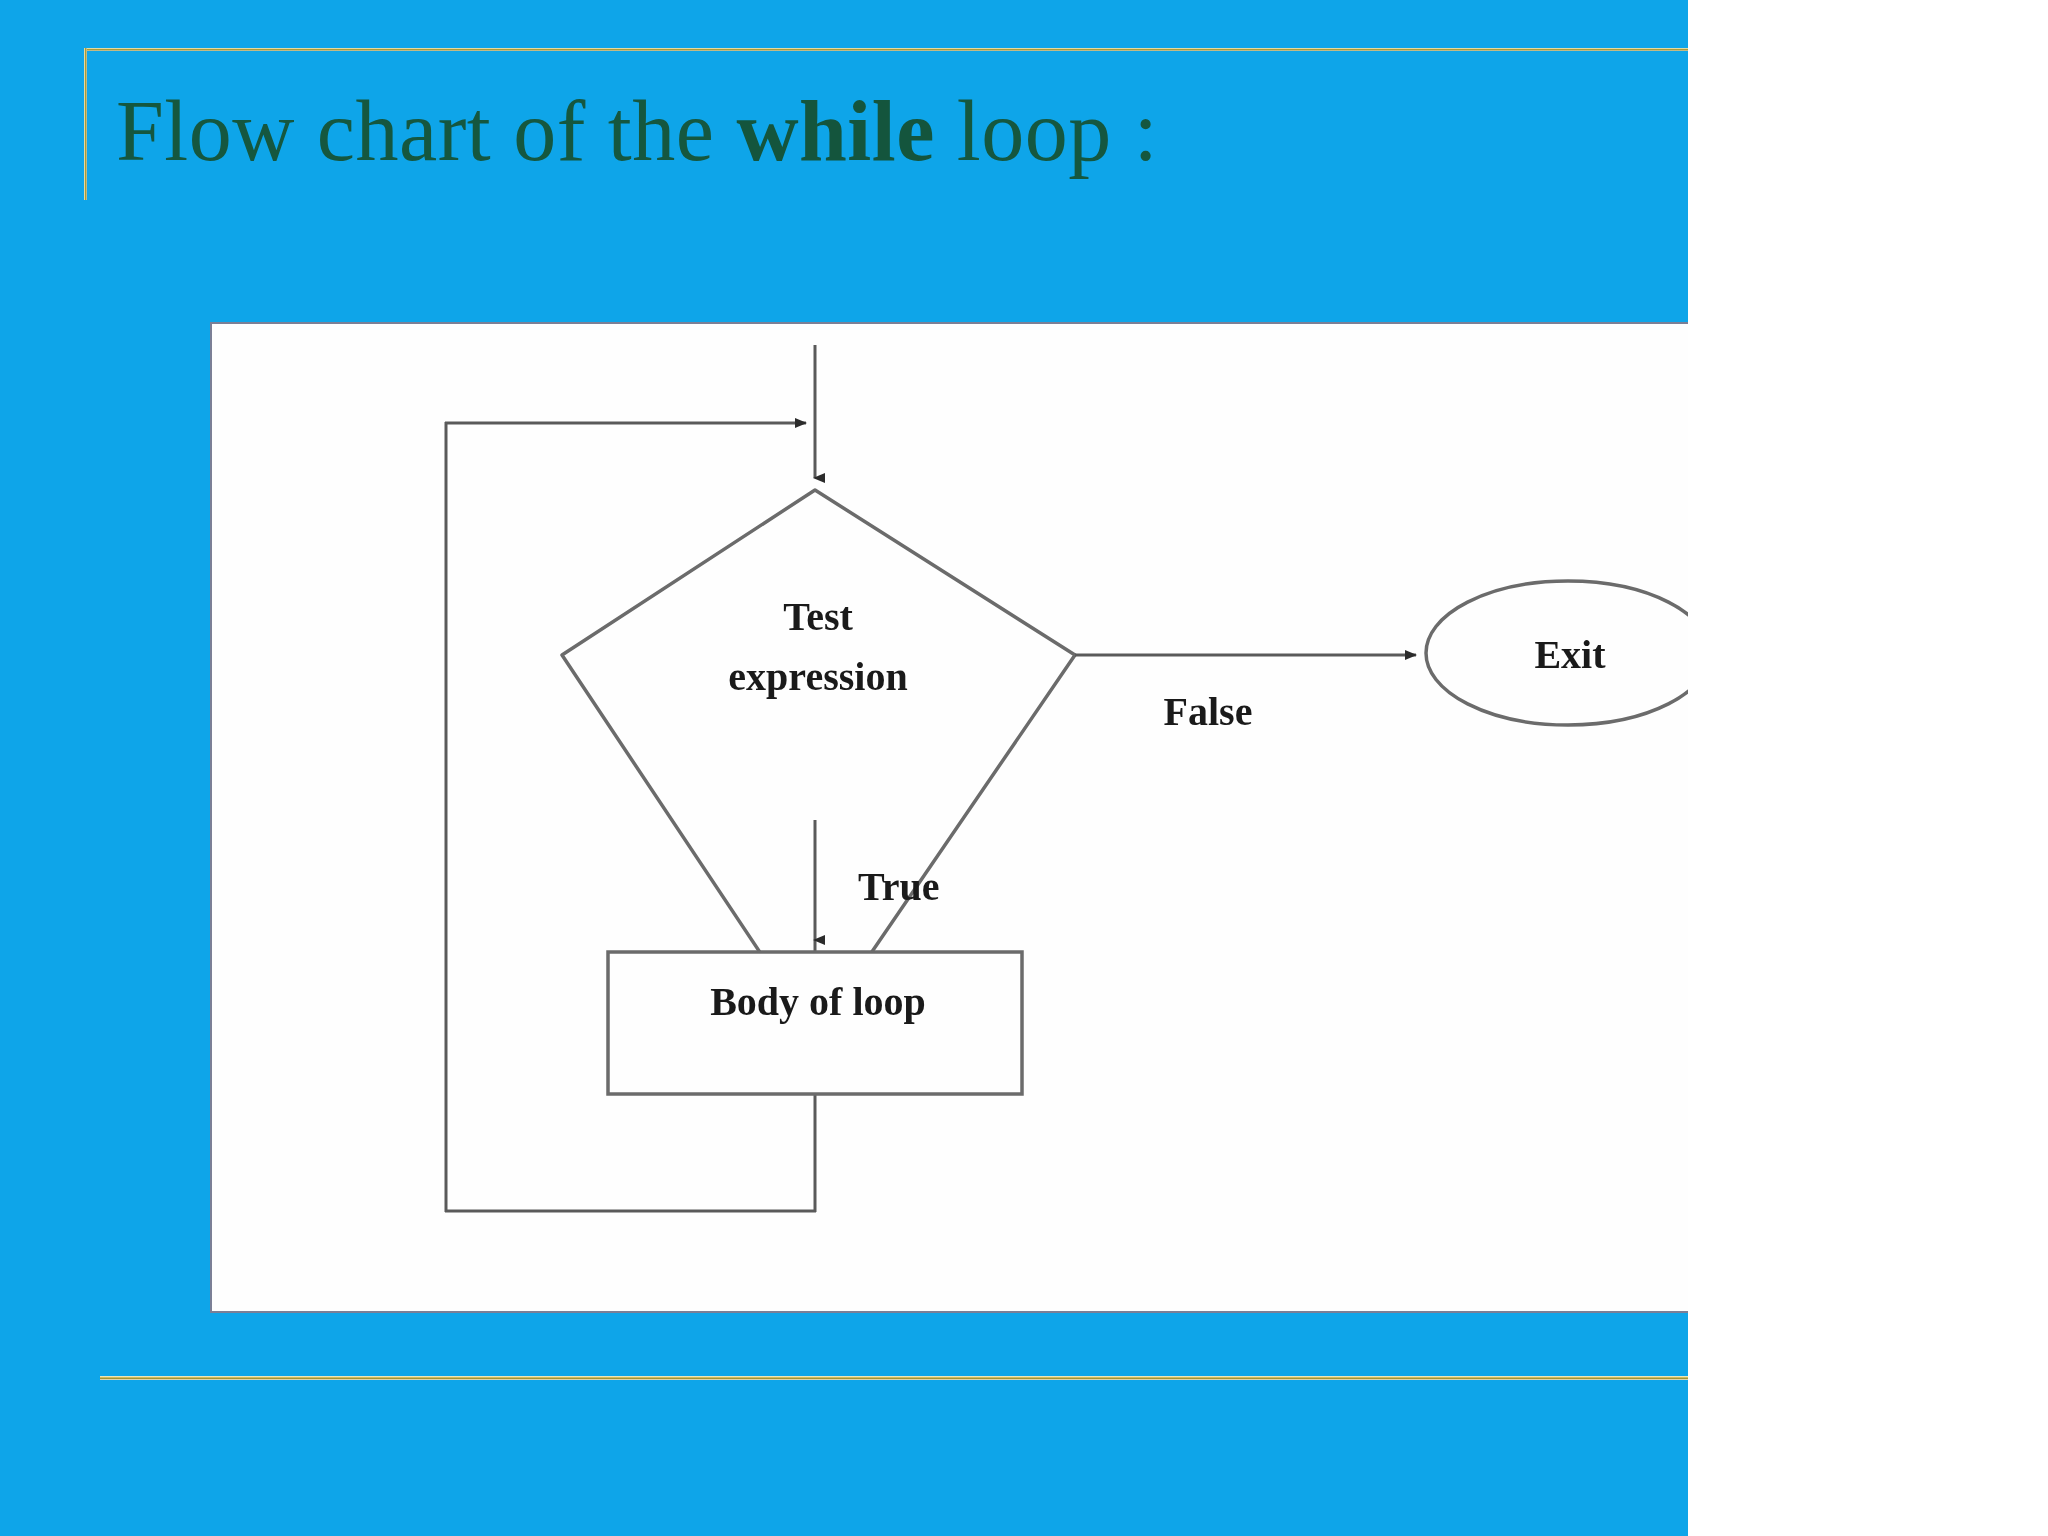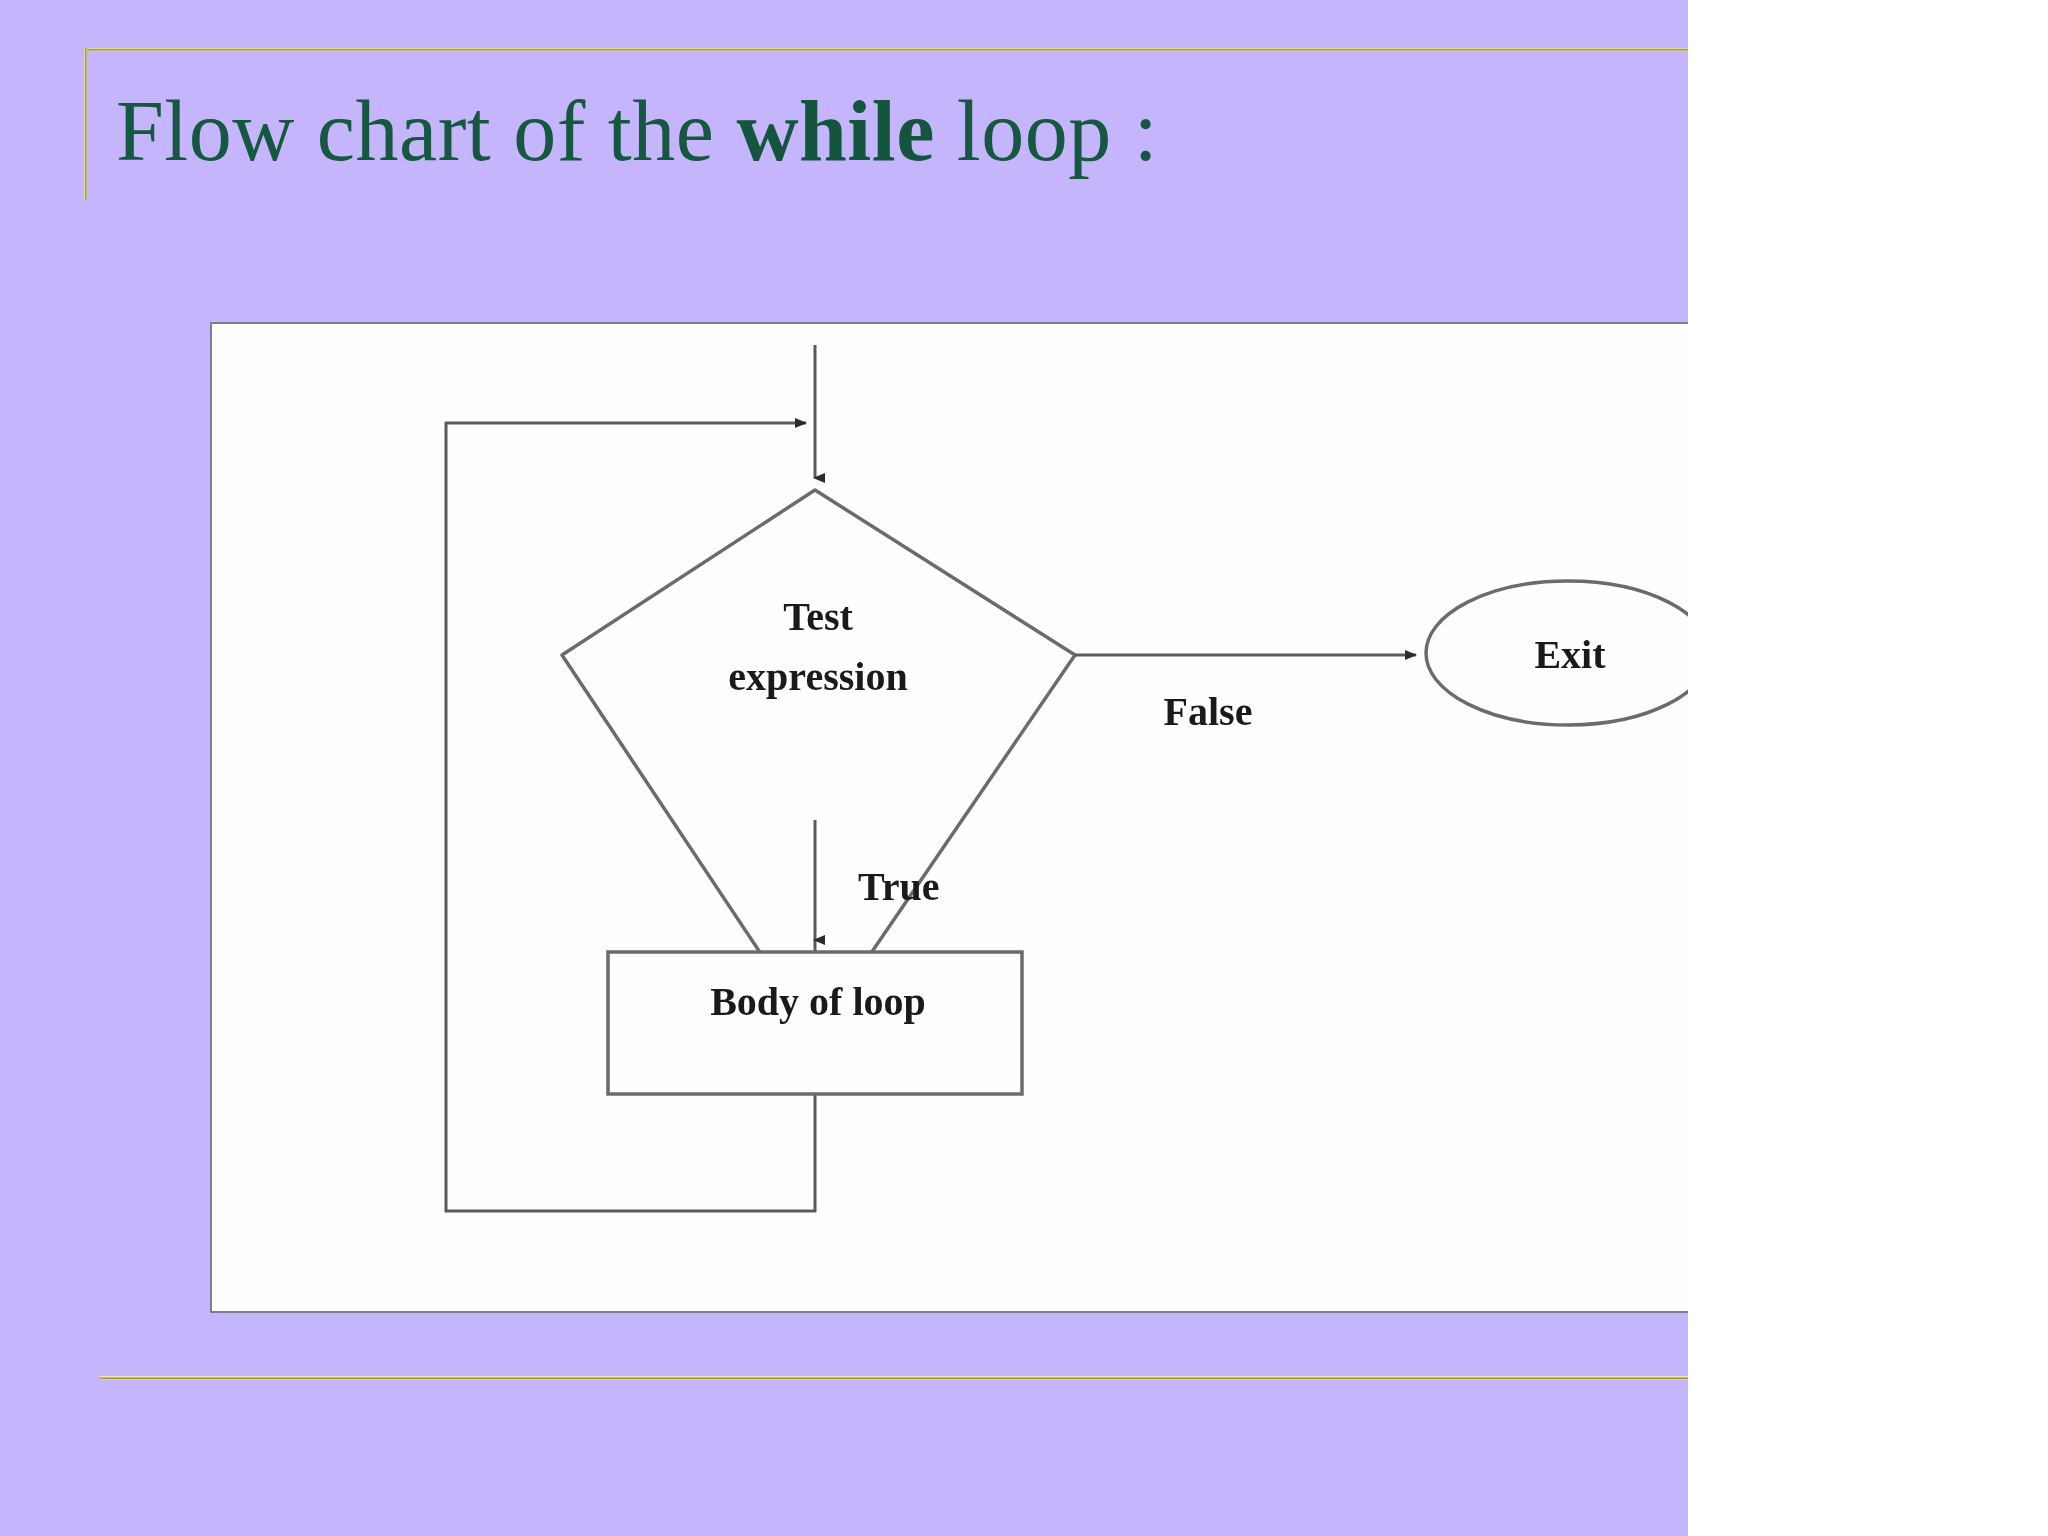--- a/index.html
+++ b/index.html
@@ -5,21 +5,21 @@
 <style>
   html, body {
     margin: 0;
     padding: 0;
     background: #ffffff;
   }
   #slide {
     position: relative;
     width: 1688px;
     height: 1536px;
-    background: #c4b5fd;
+    background: #0ea5e9;
     overflow: hidden;
     font-family: "Liberation Serif", "DejaVu Serif", serif;
   }
 
   
   .gold-top-rule {
     position: absolute;
     left: 86px;
     top: 48px;
     width: 1852px;

